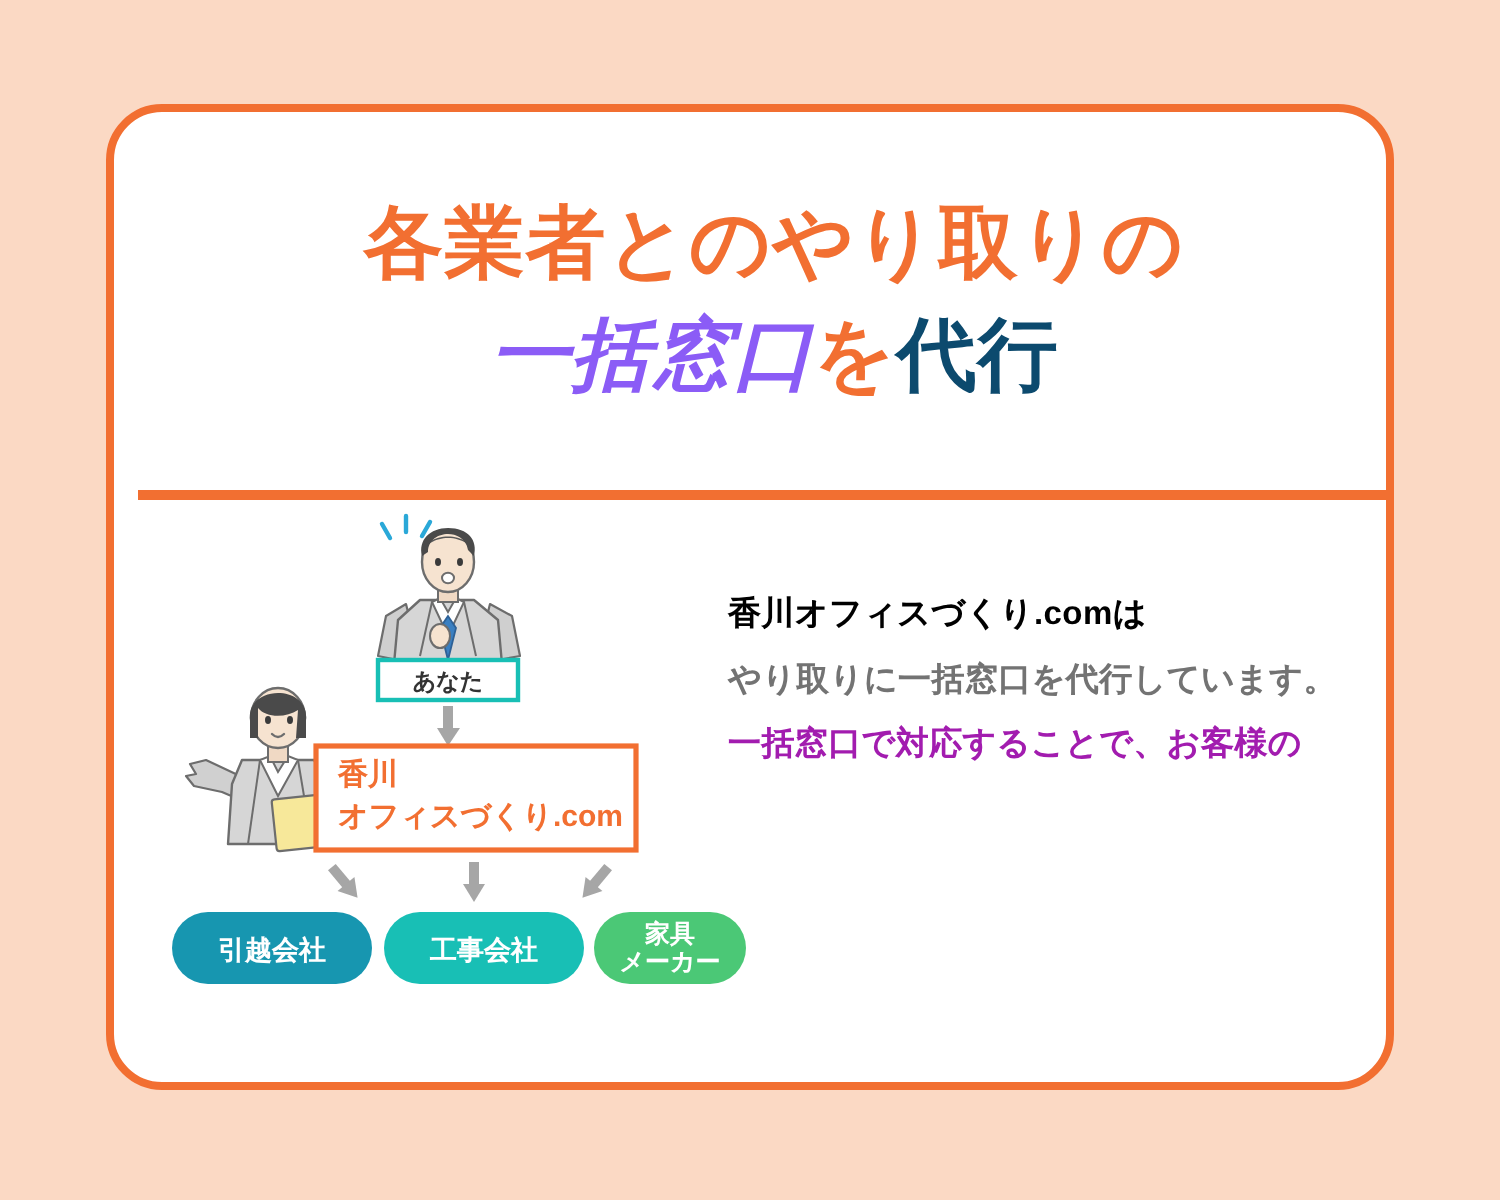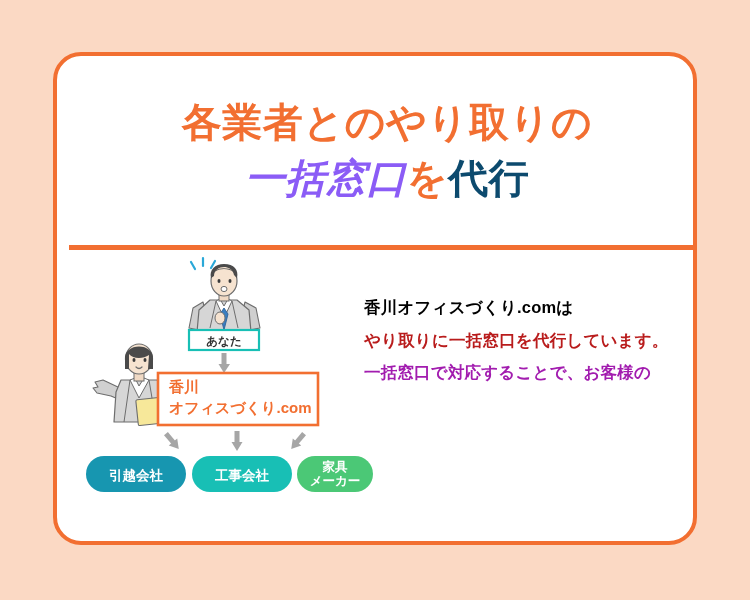--- a/index.html
+++ b/index.html
@@ -226,19 +226,19 @@
             <rect x="224" y="200" width="76" height="36" rx="18" fill="#4bc876"></rect>
             <text x="262" y="215" font-family="'Liberation Sans', sans-serif" font-size="12.5" font-weight="bold" fill="#ffffff" text-anchor="middle">家具</text>
             <text x="262" y="229" font-family="'Liberation Sans', sans-serif" font-size="12.5" font-weight="bold" fill="#ffffff" text-anchor="middle">メーカー</text>
           </g>
 
         </svg>
       </div>
 
       <div class="copy">
         <p style="color: #000000;">香川オフィスづくり.comは</p>
-        <p style="color: #b91c1c;">やり取りに一括窓口を代行しています。</p>
+        <p style="color: #737373;">やり取りに一括窓口を代行しています。</p>
         <p style="color: #a21caf;">一括窓口で対応することで、お客様の</p>
       </div>
 
     </div>
   </div>
 </div>
 
 </body></html>

